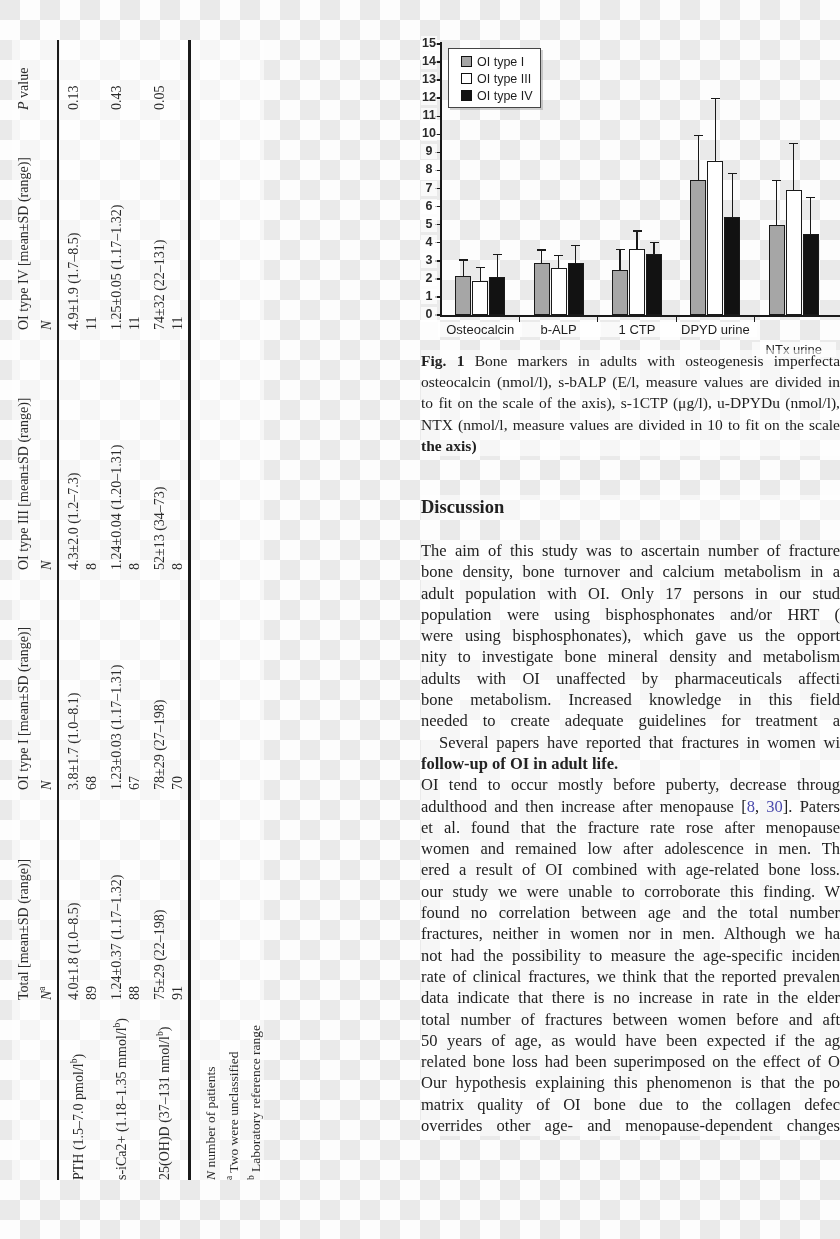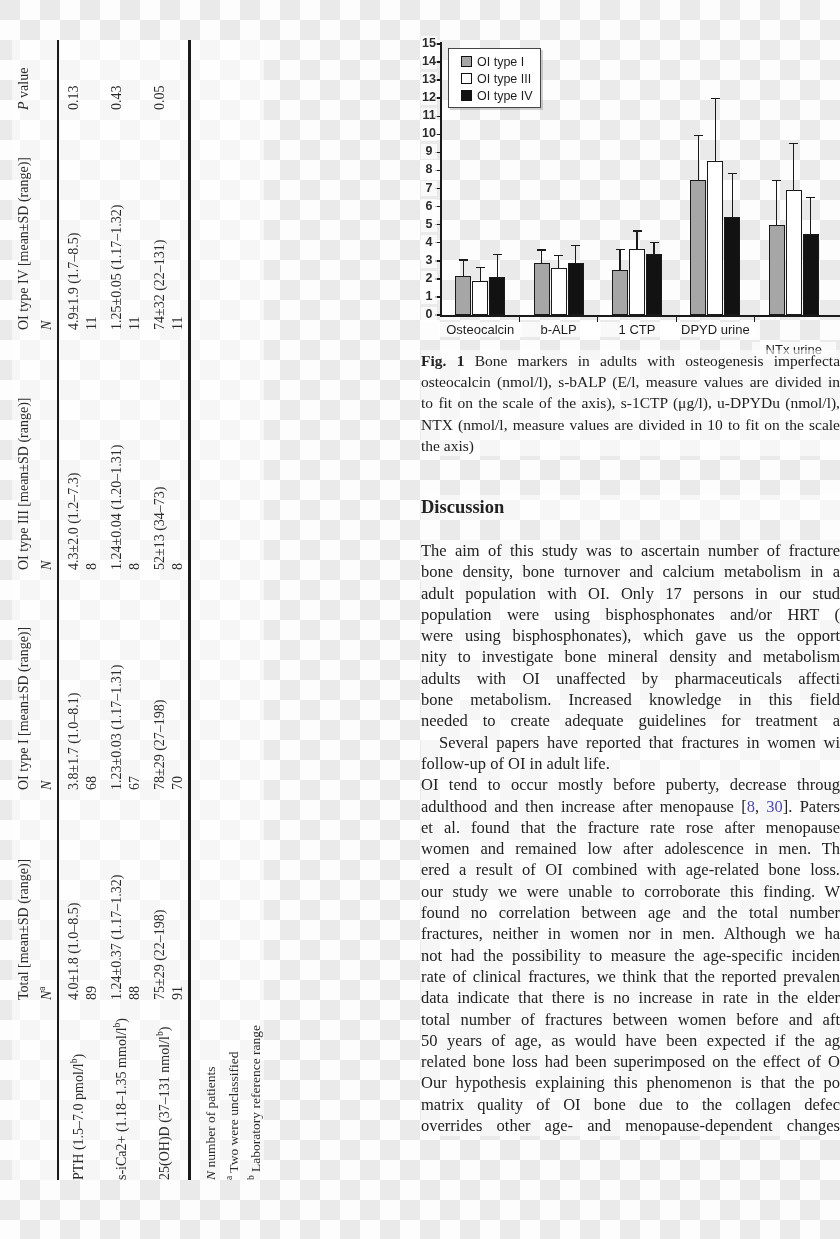--- a/index.html
+++ b/index.html
@@ -42,21 +42,21 @@
   .leg-item{display:flex;align-items:center;height:17px;}
   .leg-sw{width:9px;height:9px;border:1px solid #111;margin-right:5px;flex:none;}
   .leg-tx{font-size:12.5px;color:#1e1e1e;white-space:nowrap;}
 
   
   .tcol{position:absolute;left:421px;width:419px;}
   #caption{top:350px;font-size:15.5px;line-height:21.2px;}
   #heading{top:495px;font-size:18.5px;font-weight:bold;padding:2px 0;width:419px;}
   #para{top:540px;font-size:16.5px;line-height:21.3px;}
   .tline{text-align:justify;text-align-last:justify;white-space:normal;overflow:visible;}
-  .tline.tend{text-align-last:left;}
+  .tline.tend{text-align-last:left;font-weight:bold;}
   .tline.tindent{text-indent:18px;}
   .blead{font-weight:bold;}
   .blead::after{content:"\00a0";}
   .cite{color:#4a4aad;}
 </style>
 </head>
 <body>
 
 <div id="table-wrap" class="panel">
   <div class="thead">

